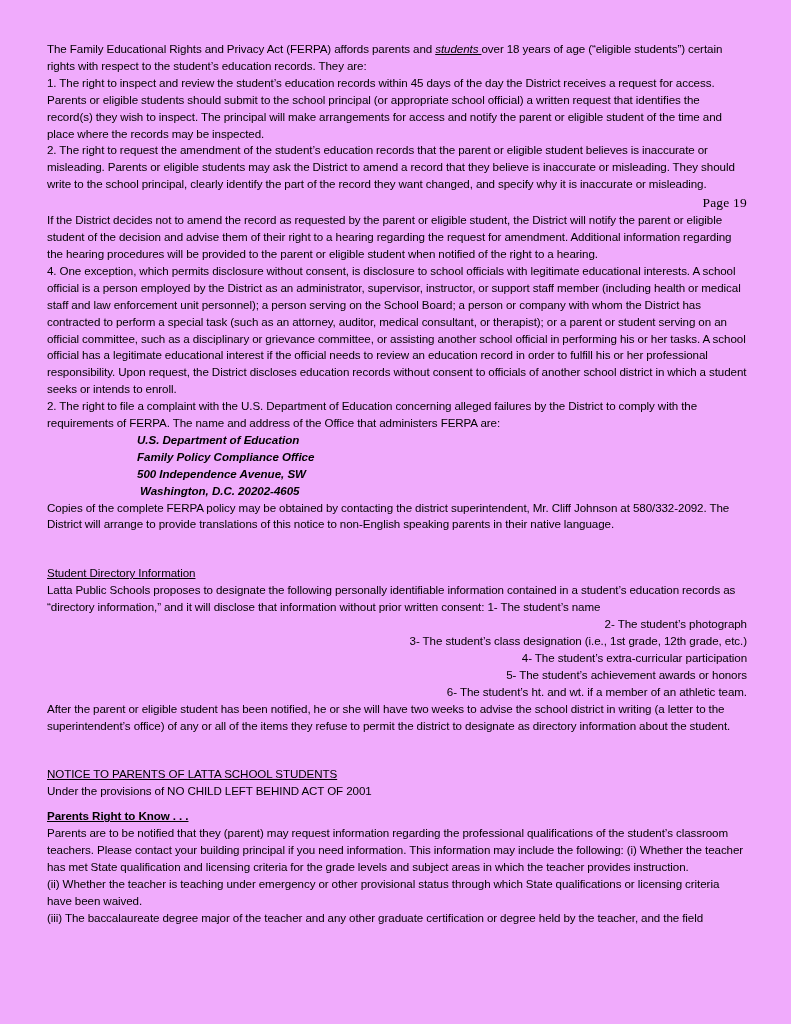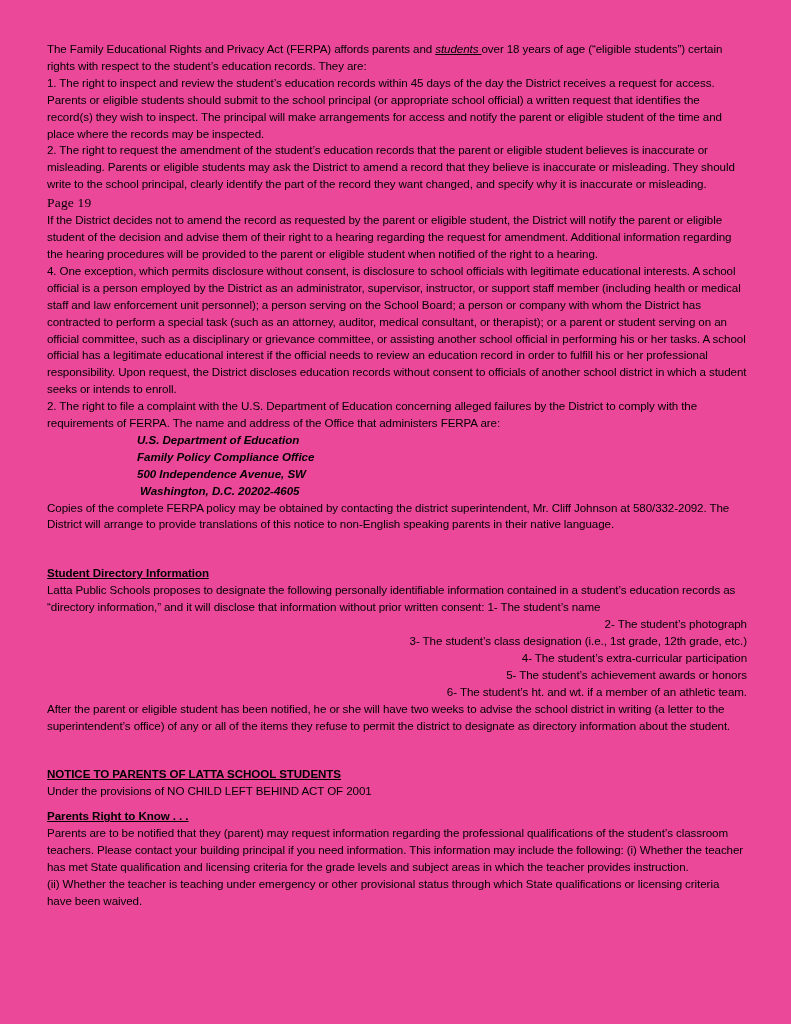--- a/index.html
+++ b/index.html
@@ -9,21 +9,21 @@
     background: #ffffff;
   }
   body {
     font-family: "Liberation Sans", sans-serif;
     color: #000000;
   }
   .page {
     position: relative;
     width: 791px;
     height: 1024px;
-    background: #ec4899;
+    background: #f0abfc;
     overflow: hidden;
     box-sizing: border-box;
   }
   .content {
     position: absolute;
     left: 47px;
     top: 41px;
     width: 700px;
   }
   .para {
@@ -32,41 +32,41 @@
     margin: 0;
     text-align: left;
     letter-spacing: -0.08px;
     word-spacing: -0.1px;
   }
   .para + .para { margin-top: 0; }
   .page-num {
     font-family: "Liberation Serif", serif;
     font-size: 13.5px;
     line-height: 17px;
-    text-align: left;
+    text-align: right;
     margin: 1px 0 1px 0;
     letter-spacing: 0.2px;
   }
   .address-block {
     margin: 0;
     padding-left: 90px;
   }
   .address-line {
     font-size: 11.6px;
     line-height: 16.9px;
     font-style: italic;
     font-weight: 600;
     margin: 0;
     letter-spacing: -0.05px;
   }
   .address-line.indent-extra { padding-left: 3px; }
   .head-bold-ul {
     font-size: 11.6px;
     line-height: 16.9px;
-    font-weight: bold;
+    font-weight: normal;
     text-decoration: underline;
     margin: 0;
     letter-spacing: -0.08px;
   }
   .head-bold-ital-ul {
     font-size: 11.6px;
     line-height: 16.9px;
     font-weight: bold;
     text-decoration: underline;
     margin: 0;
@@ -134,15 +134,16 @@
     <p class="para">Under the provisions of NO CHILD LEFT BEHIND ACT OF 2001</p>
 
     <div class="gap-sm"></div>
 
     <div class="head-bold-ital-ul">Parents Right to Know . . .</div>
 
     <p class="para">Parents are to be notified that they (parent) may request information regarding the professional qualifications of the student’s classroom teachers. Please contact your building principal if you need information. This information may include the following: (i) Whether the teacher has met State qualification and licensing criteria for the grade levels and subject areas in which the teacher provides instruction.</p>
 
     <p class="para">(ii) Whether the teacher is teaching under emergency or other provisional status through which State qualifications or licensing criteria have been waived.</p>
 
+    <p class="para">(iii) The baccalaureate degree major of the teacher and any other graduate certification or degree held by the teacher, and the field</p>
 
   </div>
 </div>
 
 </body></html>

